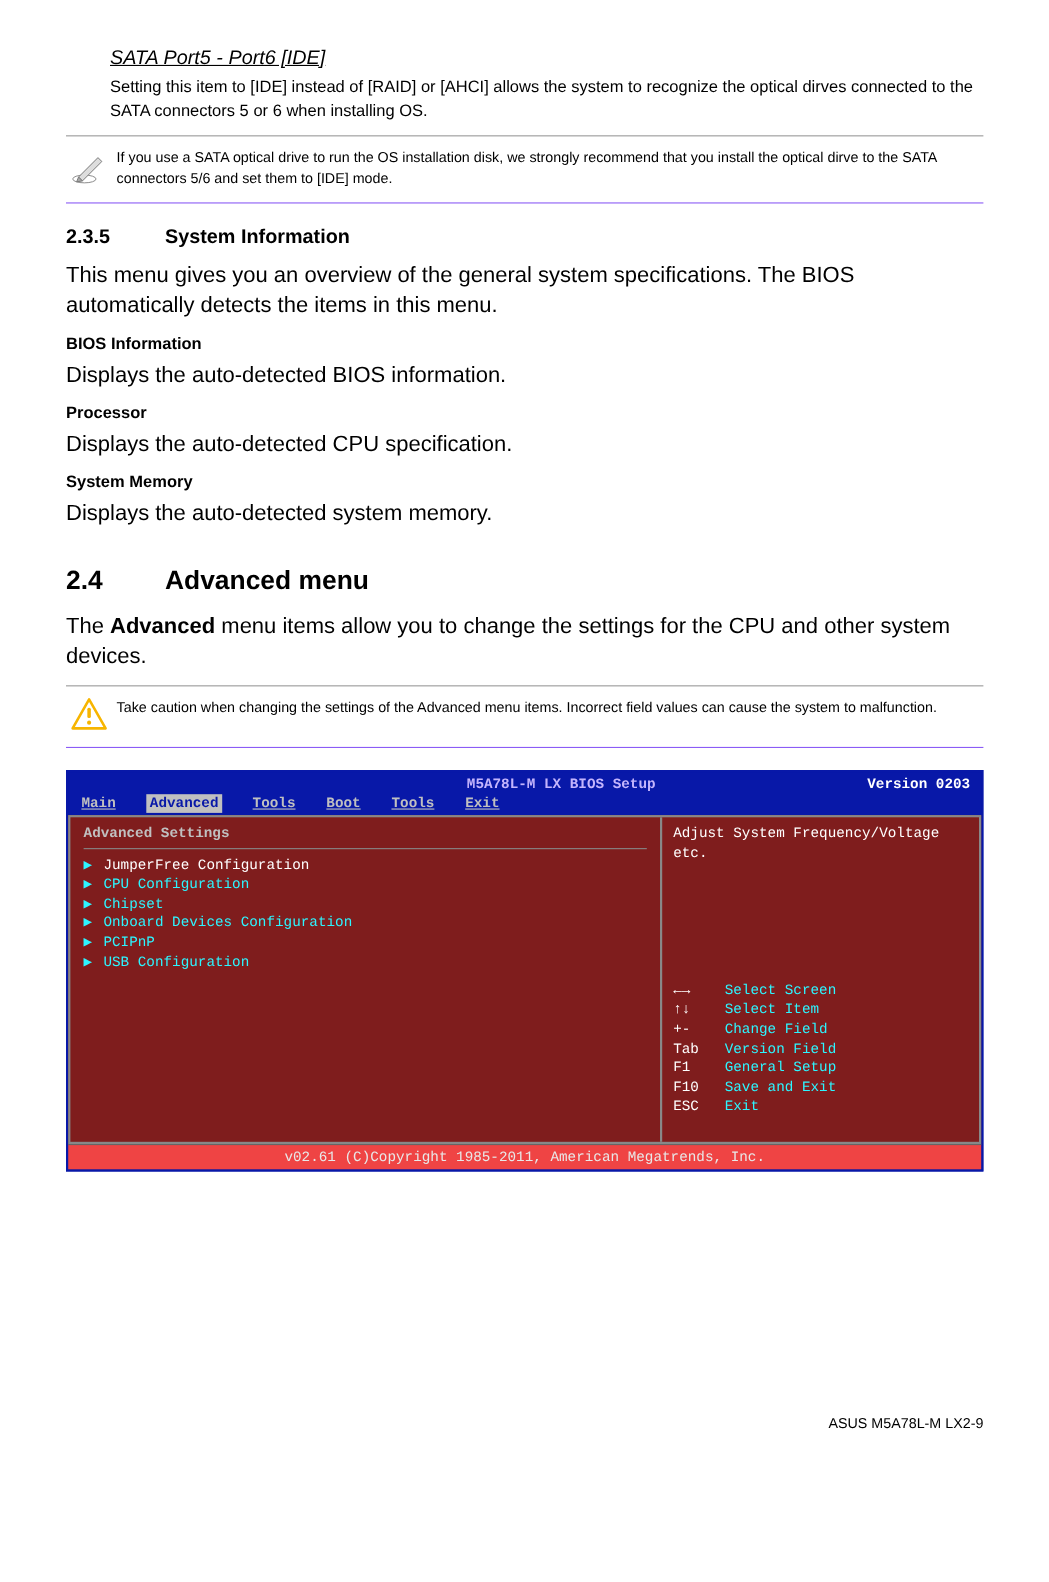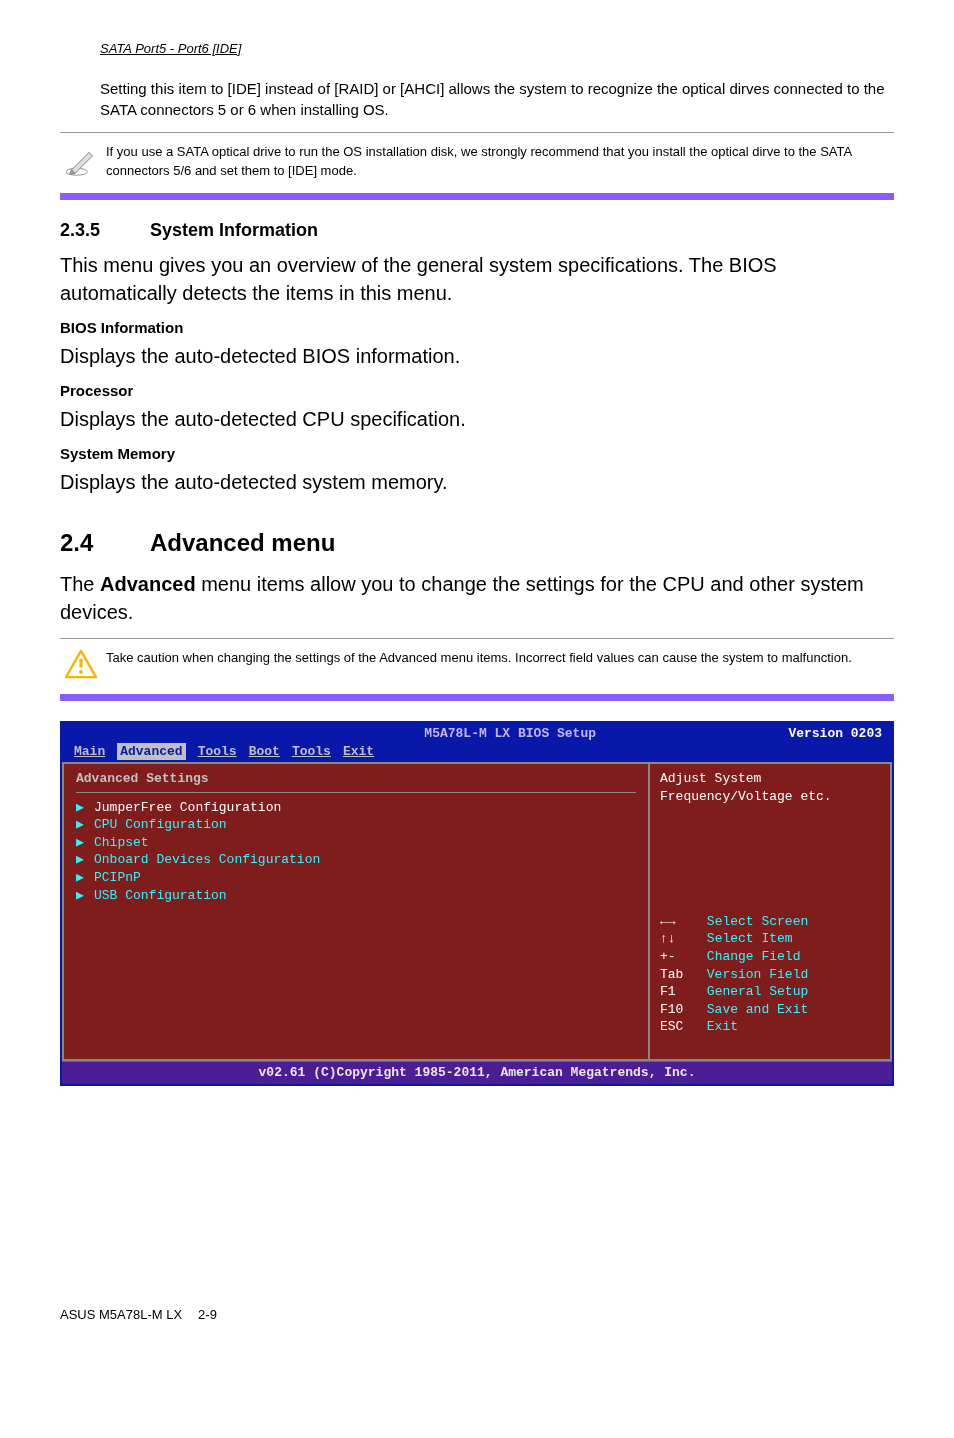--- a/index.html
+++ b/index.html
@@ -8,34 +8,34 @@
       width: 954px;
       background: #fff;
       color: #000;
       padding: 40px 60px;
       font-size: 14px;
       line-height: 1.4;
     }
     .sata-heading {
       text-decoration: underline;
       font-style: italic;
-      font-size: 13px;
-      margin-bottom: 20px;
+      font-size: 18px;
+      margin-bottom: 4px;
       margin-left: 40px;
     }
     .body-text {
       margin-left: 40px;
       margin-bottom: 12px;
       font-size: 15px;
     }
     .note-box {
       display: flex;
       align-items: flex-start;
       border-top: 1px solid #999;
-      border-bottom: 7px solid #8b5cf6;
+      border-bottom: 1px solid #8b5cf6;
       padding: 10px 0;
       margin: 12px 0 18px 0;
     }
     .note-icon {
       width: 46px;
       flex: 0 0 46px;
       padding: 4px 0 0 4px;
     }
     .note-text {
       font-size: 13px;
@@ -85,21 +85,21 @@
       padding: 2px 0 0 0;
     }
     .bios-title-row {
       display: flex;
       padding: 0 10px;
     }
     .bios-title-center { flex: 1; text-align: center; font-weight: bold; color: #c4b5fd; }
     .bios-version { font-weight: bold; color: #fff; }
     .bios-tabs {
       display: flex;
-      gap: 12px;
+      gap: 28px;
       padding: 0 12px 2px 12px;
       font-weight: bold;
       text-decoration: underline;
     }
     .bios-tab { color: #c0c0c0; }
     .bios-tab.active {
       background: #c0c0c0;
       color: #0818a8;
       text-decoration: none;
       padding: 0 3px;
@@ -111,21 +111,21 @@
       margin: 0;
     }
     .bios-left {
       flex: 1;
       padding: 6px 12px 60px 12px;
       border-right: 2px solid #888;
       color: #c0c0c0;
       min-height: 260px;
     }
     .bios-right {
-      width: 240px;
+      width: 288px;
       padding: 6px 10px;
       color: #3ef0ff;
     }
     .bios-settings-title {
       font-weight: bold;
       color: #c0c0c0;
       margin-bottom: 2px;
     }
     .bios-hr {
       border: none;
@@ -135,34 +135,33 @@
     .bios-menu-item {
       color: #2df5ff;
       white-space: pre;
     }
     .bios-menu-item.sel { color: #fff; }
     .tri { color: #2df5ff; display: inline-block; width: 18px; }
     .bios-right-top { color: #fff; margin-bottom: 90px; }
     .bios-keys { white-space: pre; color: #2df5ff; }
     .bios-keys .k { color: #fff; }
     .bios-footer {
-      background: #4c1d95;
+      background: #ef4444;
       text-align: center;
-      font-weight: bold;
+      font-weight: normal;
       color: #e8e8e8;
       padding: 2px 0;
       border-top: 1px solid #666;
     }
     .page-footer {
       margin-top: 220px;
       display: flex;
-      justify-content: flex-start;
+      justify-content: flex-end;
       font-size: 13px;
       border-top: none;
-      gap: 16px;
     }
     svg.pencil { width: 36px; height: 30px; }
     svg.warn { width: 34px; height: 30px; }
   </style>
 </head>
 <body>
 
 <div class="sata-heading">SATA Port5 - Port6 [IDE]</div>
 <div class="body-text">Setting this item to [IDE] instead of [RAID] or [AHCI] allows the system to recognize the optical dirves connected to the SATA connectors 5 or 6 when installing OS.</div>
 

